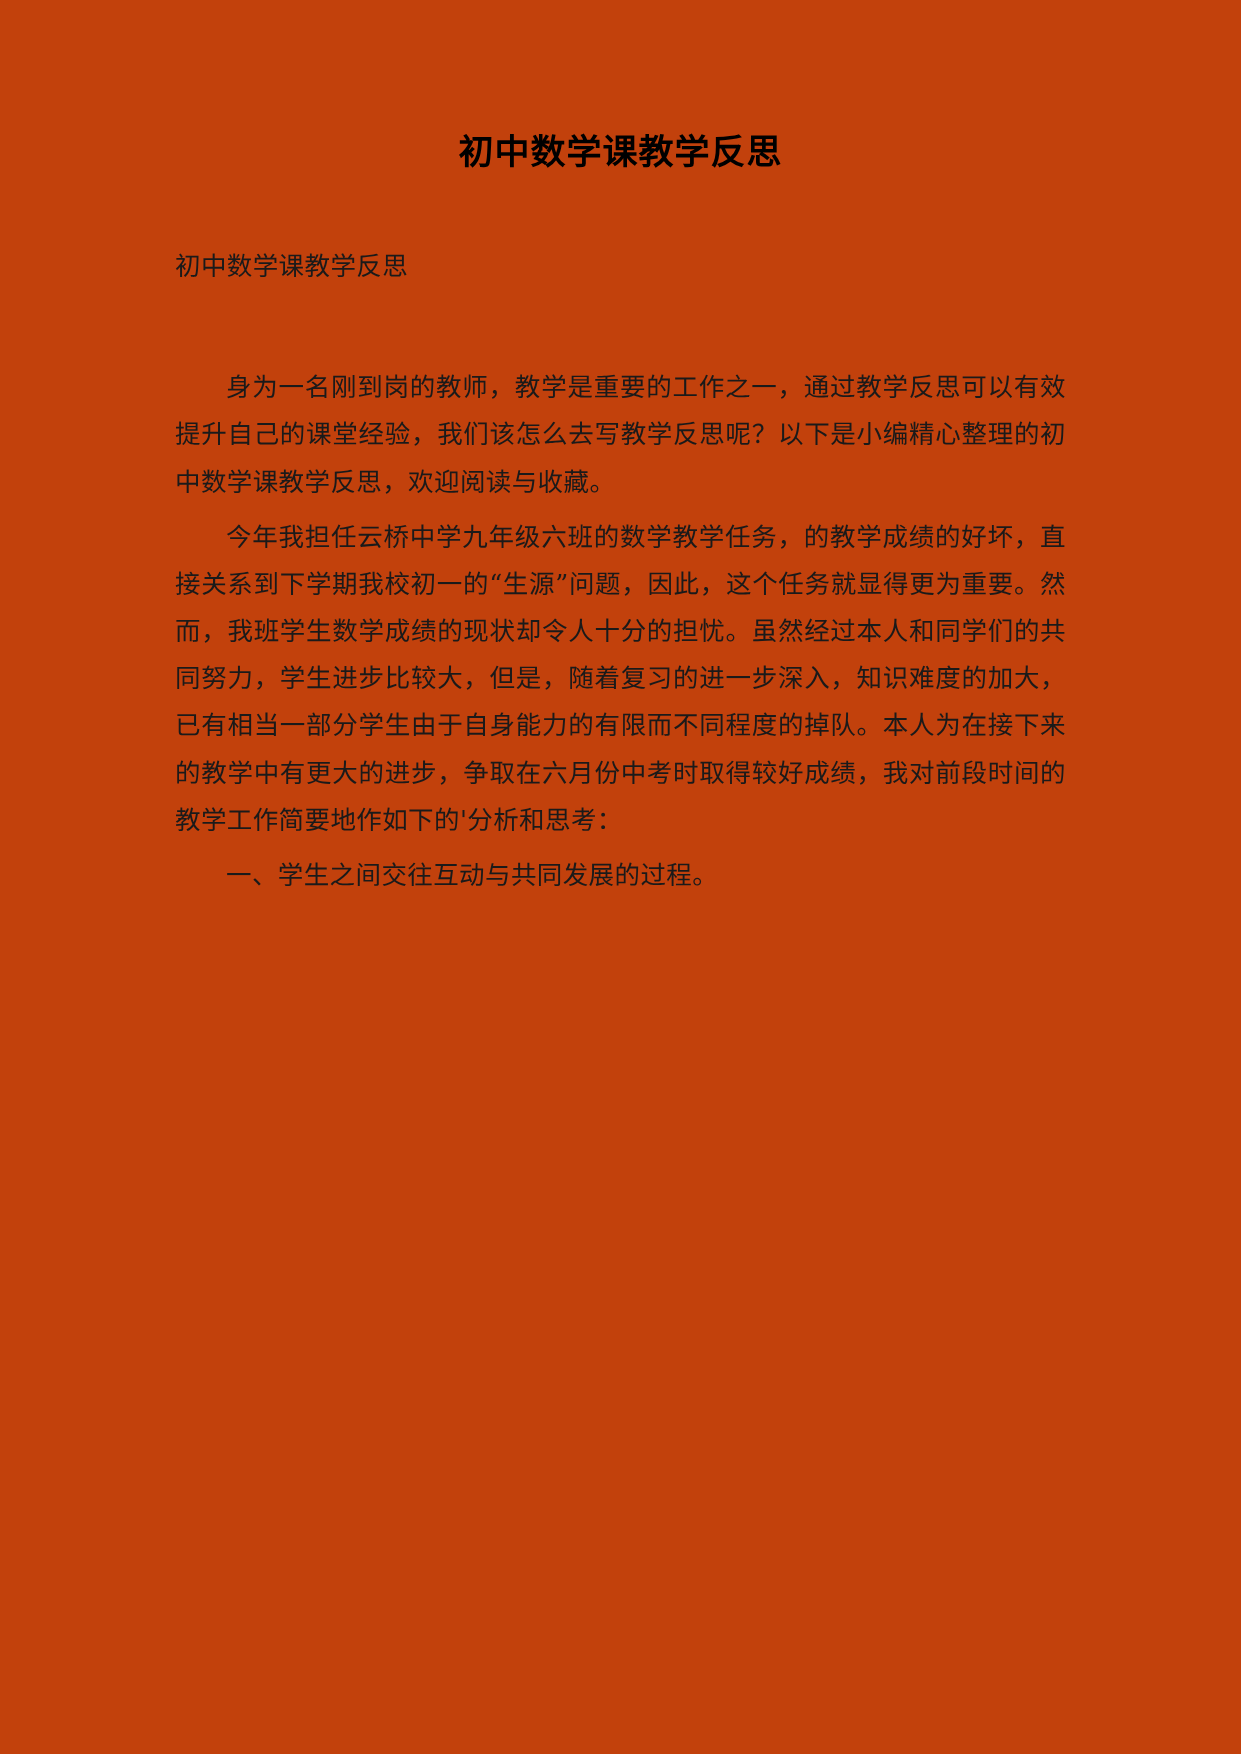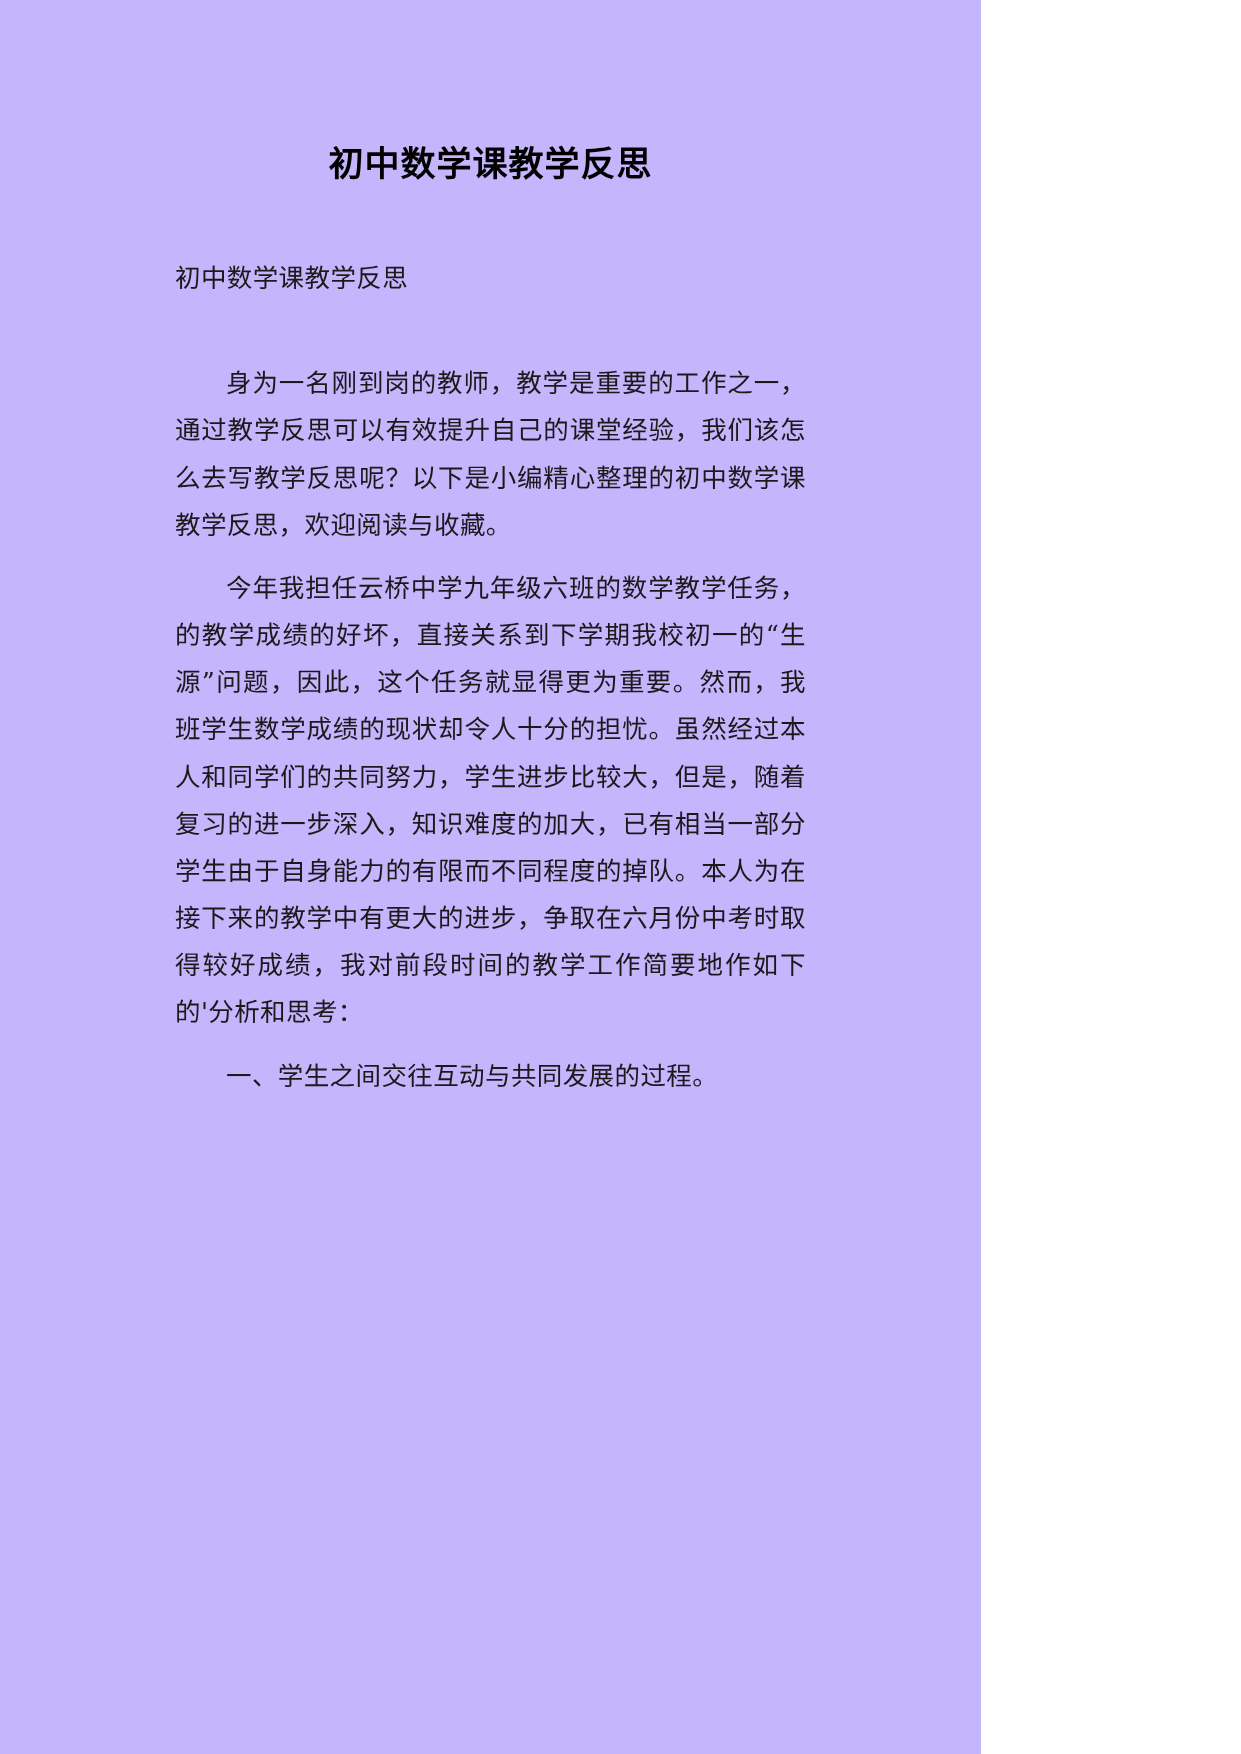--- a/index.html
+++ b/index.html
@@ -9,25 +9,25 @@
   }
   body {
     width: 1241px;
     height: 1754px;
     font-family: "DejaVu Serif", "Liberation Serif", serif;
     color: #000000;
     overflow: hidden;
   }
   .page {
     position: relative;
-    width: 981px;
+    width: 1241px;
     height: 1754px;
     box-sizing: border-box;
-    padding: 12px 175px;
-    background: #c4b5fd;
+    padding: 0 175px;
+    background: #c2410c;
   }
   .doc-title {
     margin: 0;
     padding-top: 128px;
     text-align: center;
     font-family: "DejaVu Sans", "Liberation Sans", sans-serif;
     font-weight: bold;
     font-size: 35px;
     letter-spacing: 1px;
     line-height: 1.4;
@@ -42,22 +42,22 @@
     line-height: 1.85;
     text-align: justify;
     text-justify: inter-ideograph;
     letter-spacing: 0.4px;
     color: #1a1a1a;
   }
   p.indent {
     text-indent: 2em;
   }
   p.gap-med   { margin-top: 52px; }
-  p.gap-large { margin-top: 58px; }
-  p.tight     { margin-top: 16px; }
+  p.gap-large { margin-top: 74px; }
+  p.tight     { margin-top: 8px; }
 </style>
 </head>
 <body>
 
 <div class="page">
 
   <h1 class="doc-title">初中数学课教学反思</h1>
 
   <div class="body-block">
     <p class="para gap-med">初中数学课教学反思</p>

